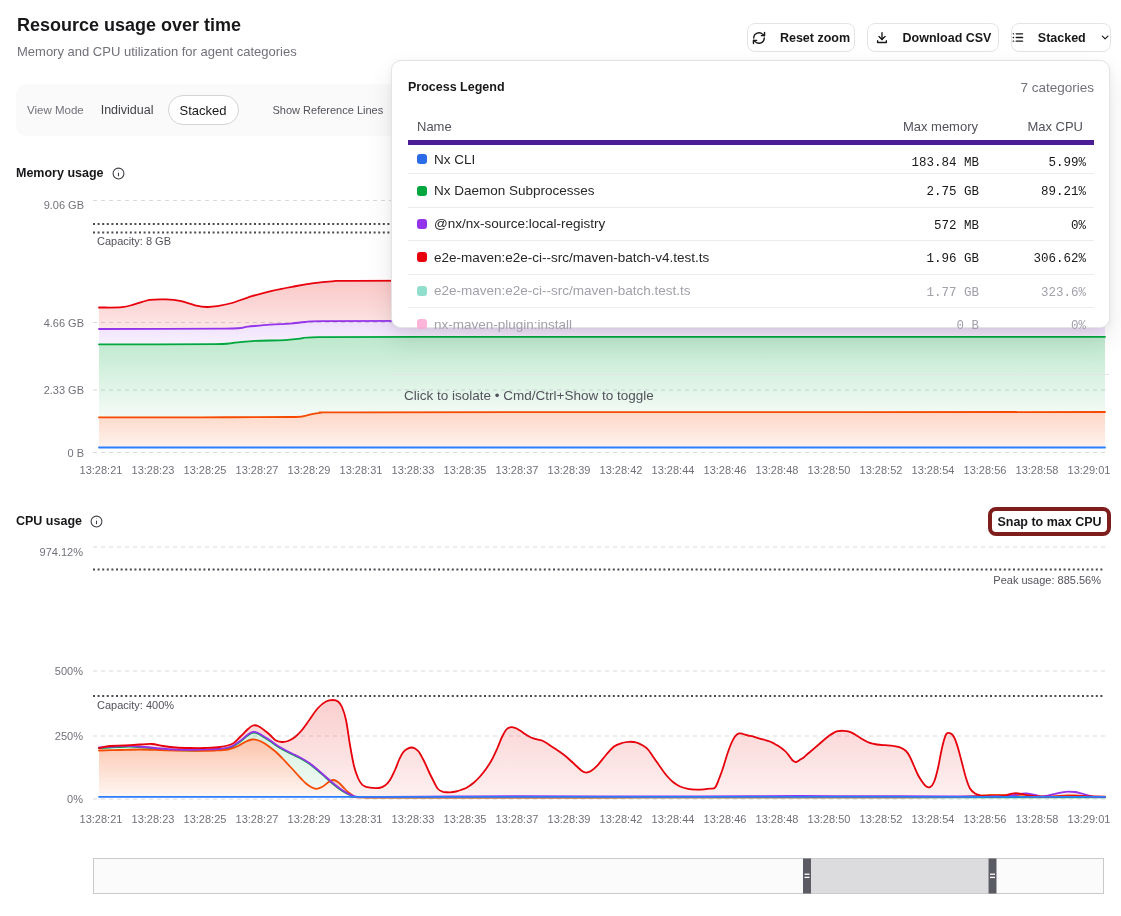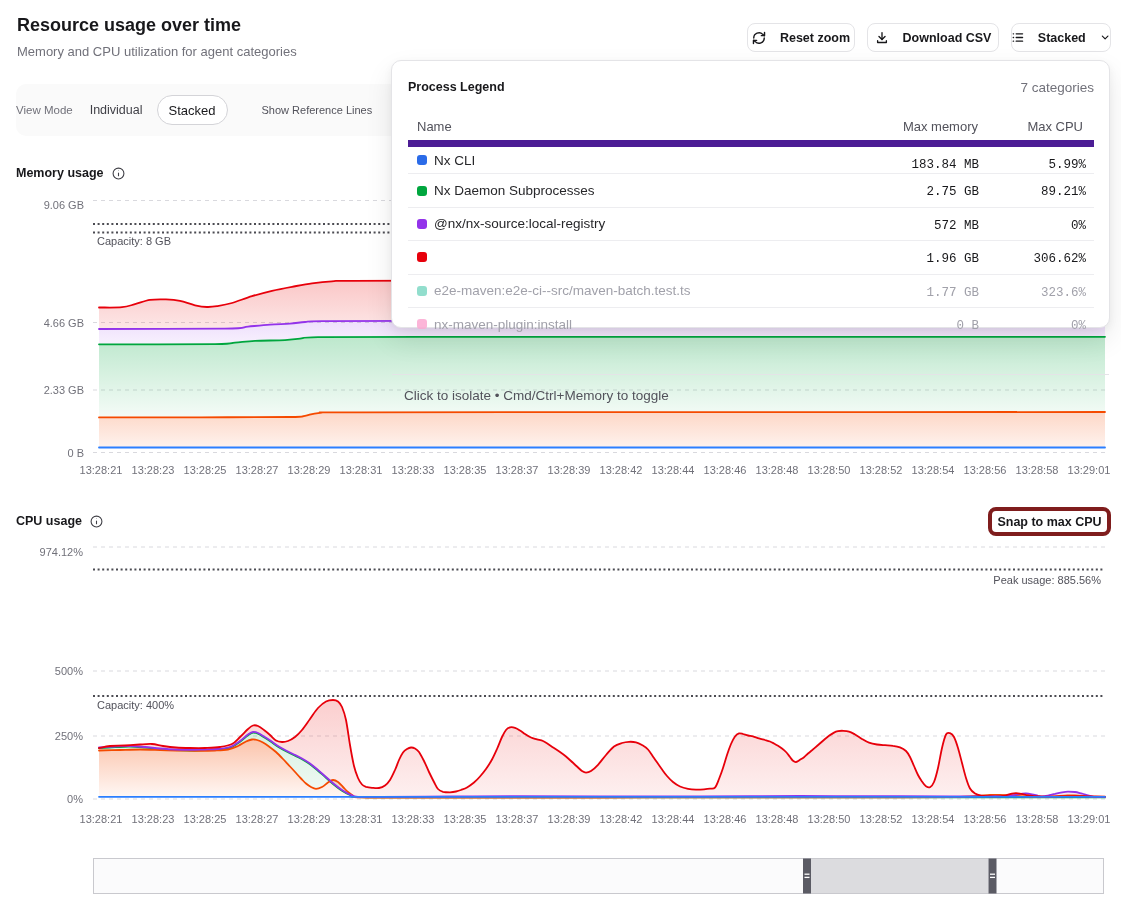--- a/index.html
+++ b/index.html
@@ -1,36 +1,36 @@
 <!DOCTYPE html>
 <html><head><meta charset="utf-8"><title>Resource usage over time</title>
 <style>
 *{margin:0;padding:0;box-sizing:border-box}
 html,body{width:1121px;height:916px;background:#fff;font-family:"Liberation Sans",sans-serif;position:relative;overflow:hidden}
 #charts{position:absolute;left:0;top:0;z-index:1}
 h1{position:absolute;left:17px;top:15px;font-size:18px;font-weight:700;color:#18181b;z-index:2}
 .sub{position:absolute;left:17px;top:44px;font-size:13px;color:#71717a;z-index:2}
 .btn{position:absolute;top:23px;height:29px;background:#fff;border:1px solid #e4e4e7;border-radius:8px;display:flex;align-items:center;justify-content:center;gap:14px;font-size:12.5px;font-weight:700;color:#18181b;z-index:2;white-space:nowrap}
 .toolbar{position:absolute;left:16px;top:84px;width:1089px;height:52px;background:#fafafa;border-radius:10px;display:flex;align-items:center;z-index:2;white-space:nowrap}
-.tb-label{margin-left:0;font-size:11.5px;font-weight:500;color:#71717a}
+.tb-label{margin-left:11px;font-size:11.5px;font-weight:500;color:#71717a}
 .tb-ind{margin-left:17px;font-size:12.5px;color:#3f3f46}
 .tb-stack{margin-left:14px;background:#fff;border:1px solid #d4d4d8;border-radius:15px;height:30px;display:flex;align-items:center;padding:14px 11px;font-size:13px;font-weight:500;color:#18181b}
 .tb-ref{margin-left:34px;font-size:11px;font-weight:400;color:#52525b}
 .sectitle{position:absolute;font-size:12.5px;font-weight:700;color:#18181b;z-index:2;display:flex;align-items:center;gap:8px}
 .snap{position:absolute;left:988px;top:507px;width:123px;height:29px;background:#fff;border:4px solid #7f1d1d;border-radius:8px;display:flex;align-items:center;justify-content:center;font-size:12.5px;font-weight:700;color:#18181b;z-index:2;white-space:nowrap}
 .popup{position:absolute;left:391px;top:60px;width:719px;height:268px;background:#fff;border:1px solid #e4e4e7;border-radius:10px;box-shadow:0 12px 28px rgba(0,0,0,.09),0 3px 8px rgba(0,0,0,.05);z-index:3;font-size:13px}
 .ptitle{position:absolute;left:16px;top:19px;font-weight:700;color:#18181b;font-size:12.5px}
 .pcats{position:absolute;right:15px;top:19px;color:#71717a;font-size:13.5px}
 .phead{position:absolute;left:16px;right:15px;top:58px;height:22px;color:#52525b;font-size:13px}
 .phead .hname{position:absolute;left:9px}
 .phead .hmem{position:absolute;right:116px}
 .phead .hcpu{position:absolute;right:11px}
 .ltable{position:absolute;left:16px;right:15px;top:79px}
 .lrow{position:relative;height:33.4px;border-top:1px solid #ededf0;display:flex;align-items:center;font-size:13.5px}
-.lrow:first-child{border-top:7px solid #4c1d95}
+.lrow:first-child{border-top:5px solid #4c1d95}
 .dot{width:10px;height:10px;border-radius:3px;margin-left:9px;flex:none}
 .lname{margin-left:7px;color:#27272a}
 .lmem,.lcpu{position:absolute;top:11px;font-family:"Liberation Mono",monospace;font-size:12.5px;color:#18181b}
 .lmem{right:115px}
 .lcpu{right:8px}
 .dim .lname{color:#a1a1aa}
 .dim .lmem,.dim .lcpu{color:#a1a1aa}
 .dim .dot{opacity:0.85}
 .pfoot{position:absolute;left:0;right:0;top:312.5px;border-top:1px solid #e4e4e7;height:48px}
 .pfoot span{position:absolute;left:12px;top:13px;color:#52525b;font-size:13.5px}
@@ -243,31 +243,32 @@
         <span class="lcpu">89.21%</span>
       </div>
       <div class="lrow">
         <span class="dot" style="background:#9333ea"></span>
         <span class="lname">@nx/nx-source:local-registry</span>
         <span class="lmem">572 MB</span>
         <span class="lcpu">0%</span>
       </div>
       <div class="lrow">
         <span class="dot" style="background:#e7000b"></span>
+        <span class="lname">e2e-maven:e2e-ci--src/maven-batch-v4.test.ts</span>
         <span class="lmem">1.96 GB</span>
         <span class="lcpu">306.62%</span>
       </div>
       <div class="lrow dim">
         <span class="dot" style="background:#7fd8c4"></span>
         <span class="lname">e2e-maven:e2e-ci--src/maven-batch.test.ts</span>
         <span class="lmem">1.77 GB</span>
         <span class="lcpu">323.6%</span>
       </div>
       <div class="lrow dim">
         <span class="dot" style="background:#fba8d1"></span>
         <span class="lname">nx-maven-plugin:install</span>
         <span class="lmem">0 B</span>
         <span class="lcpu">0%</span>
       </div>
     </div>
   <div class="pfoot">
-      <span>Click to isolate • Cmd/Ctrl+Memory to toggle</span>
+      <span>Click to isolate • Cmd/Ctrl+Show to toggle</span>
     </div>
 </div>
 </body></html>

